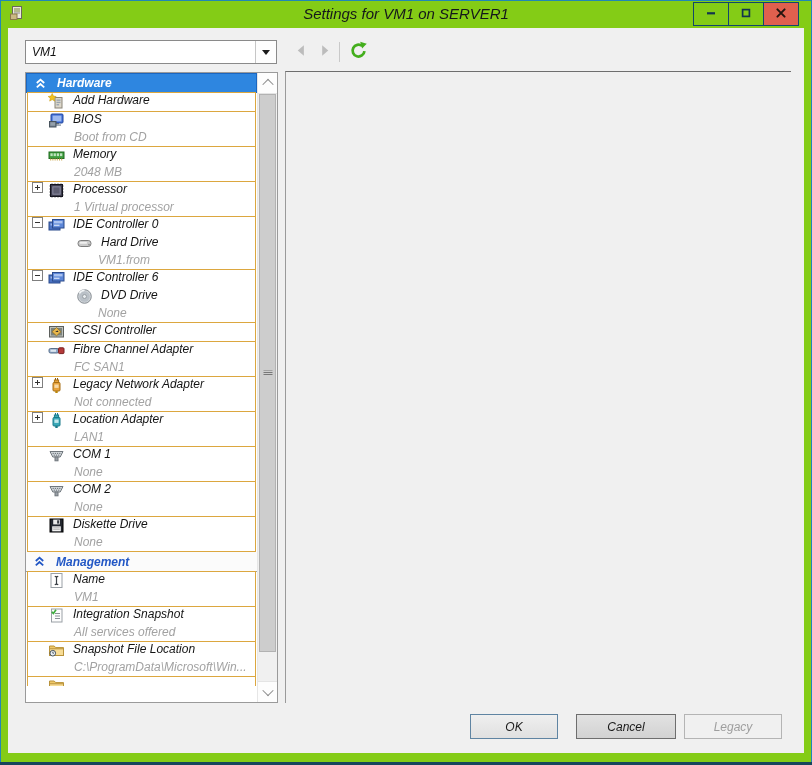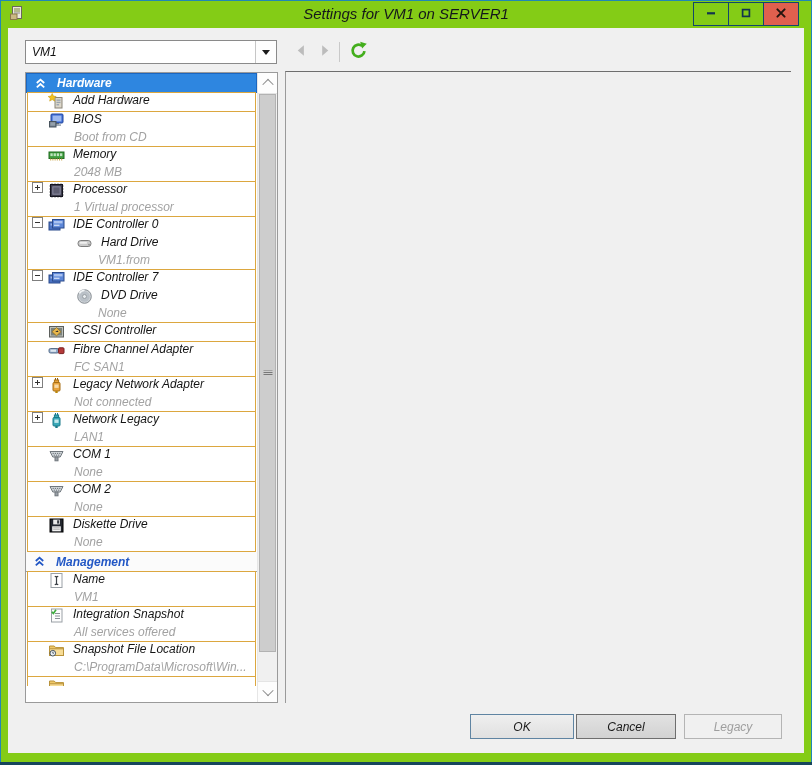--- a/index.html
+++ b/index.html
@@ -84,21 +84,21 @@
   .sb-grip{position:absolute;left:50%;top:50%;width:9px;height:5px;transform:translate(-50%,-50%);
            background:repeating-linear-gradient(#777 0 1px,transparent 1px 2px);}
 
   
   .main-panel{position:absolute;left:277px;top:43px;width:506px;height:632px;background:#f0f0f0;
               border-top:1px solid #6e6e6e;border-left:1px solid #9a9a9a;box-sizing:border-box;}
 
   
   .btn{position:absolute;top:686px;height:25px;display:flex;align-items:center;justify-content:center;
        font-size:12px;color:#1a1a1a;box-sizing:border-box;}
-  .btn-ok{left:462px;width:104px;background:linear-gradient(#efefef,#e0e0e0);border:1px solid #5f84a2;}
+  .btn-ok{left:462px;width:88px;background:linear-gradient(#efefef,#e0e0e0);border:1px solid #5f84a2;}
   .btn-cancel{left:568px;width:100px;background:linear-gradient(#e2e2e2,#d2d2d2);border:1px solid #6e6e6e;}
   .btn-apply{left:676px;width:98px;background:#f0f0f0;border:1px solid #b4b4b4;color:#9e9e9e;}
 </style>
 </head>
 <body>
 
 <div class="frame">
 
   <div class="titlebar">
     <span class="app-icon"><svg viewBox="0 0 16 16">
@@ -272,21 +272,21 @@
               <span class="expander minus"></span>
               <span class="icon16">
                 <svg viewBox="0 0 17 17">
                   <rect x="1" y="5" width="11" height="8" fill="#4a72c4" stroke="#2b4a8c"></rect>
                   <rect x="2.5" y="6.5" width="8" height="2" fill="#9ab4e8"></rect>
                   <rect x="4.5" y="2.5" width="11.5" height="8.5" fill="#5d87d8" stroke="#2b4a8c"></rect>
                   <rect x="6" y="4" width="8.5" height="2.4" fill="#aac2f0"></rect>
                   <rect x="6" y="7.6" width="5.5" height="1.5" fill="#c8d8f4"></rect>
                 </svg>
               </span>
-              <span class="item-label">IDE Controller 7</span>
+              <span class="item-label">IDE Controller 6</span>
             </div>
             <div class="row-main child">
               <span class="icon16">
                 <svg viewBox="0 0 17 17">
                   <circle cx="8.5" cy="8.5" r="6.8" fill="#ced3d7" stroke="#8a9096"></circle>
                   <circle cx="8.5" cy="8.5" r="5.2" fill="#b9c0c7"></circle>
                   <circle cx="8.5" cy="8.5" r="2" fill="#e9edf0" stroke="#9aa0a6"></circle>
                   <path d="M3.4 5.4 A6.3 6.3 0 0 1 8.5 2.3" stroke="#f3f6f8" stroke-width="1.5" fill="none"></path>
                 </svg>
               </span>
@@ -347,21 +347,21 @@
                   <g fill="#1a7a8a">
                     <rect x="7" y="1" width="1" height="2.2"></rect>
                     <rect x="9" y="1" width="1" height="2.2"></rect>
                   </g>
                   <rect x="6.4" y="3" width="4.2" height="3" fill="#3aa8b8" stroke="#1a7a8a"></rect>
                   <rect x="5" y="5.5" width="7" height="8.5" rx="1" fill="#3aa8b8" stroke="#1a7a8a"></rect>
                   <rect x="6.4" y="7.5" width="4.2" height="3.4" fill="#c3e8ec"></rect>
                   <rect x="7.3" y="14" width="2.4" height="2" fill="#1a7a8a"></rect>
                 </svg>
               </span>
-              <span class="item-label">Network Legacy</span>
+              <span class="item-label">Location Adapter</span>
             </div>
             <div class="sublabel">LAN1</div>
           </div>
           <div class="block">
             <div class="row-main">
               <span class="icon16">
                 <svg viewBox="0 0 17 17">
                   <path d="M2 4.5 L15 4.5 L12.2 10 L4.8 10 Z" fill="#d1d6da" stroke="#70777d"></path>
                   <g fill="#70777d">
                     <circle cx="5.2" cy="6.4" r="0.65"></circle>

